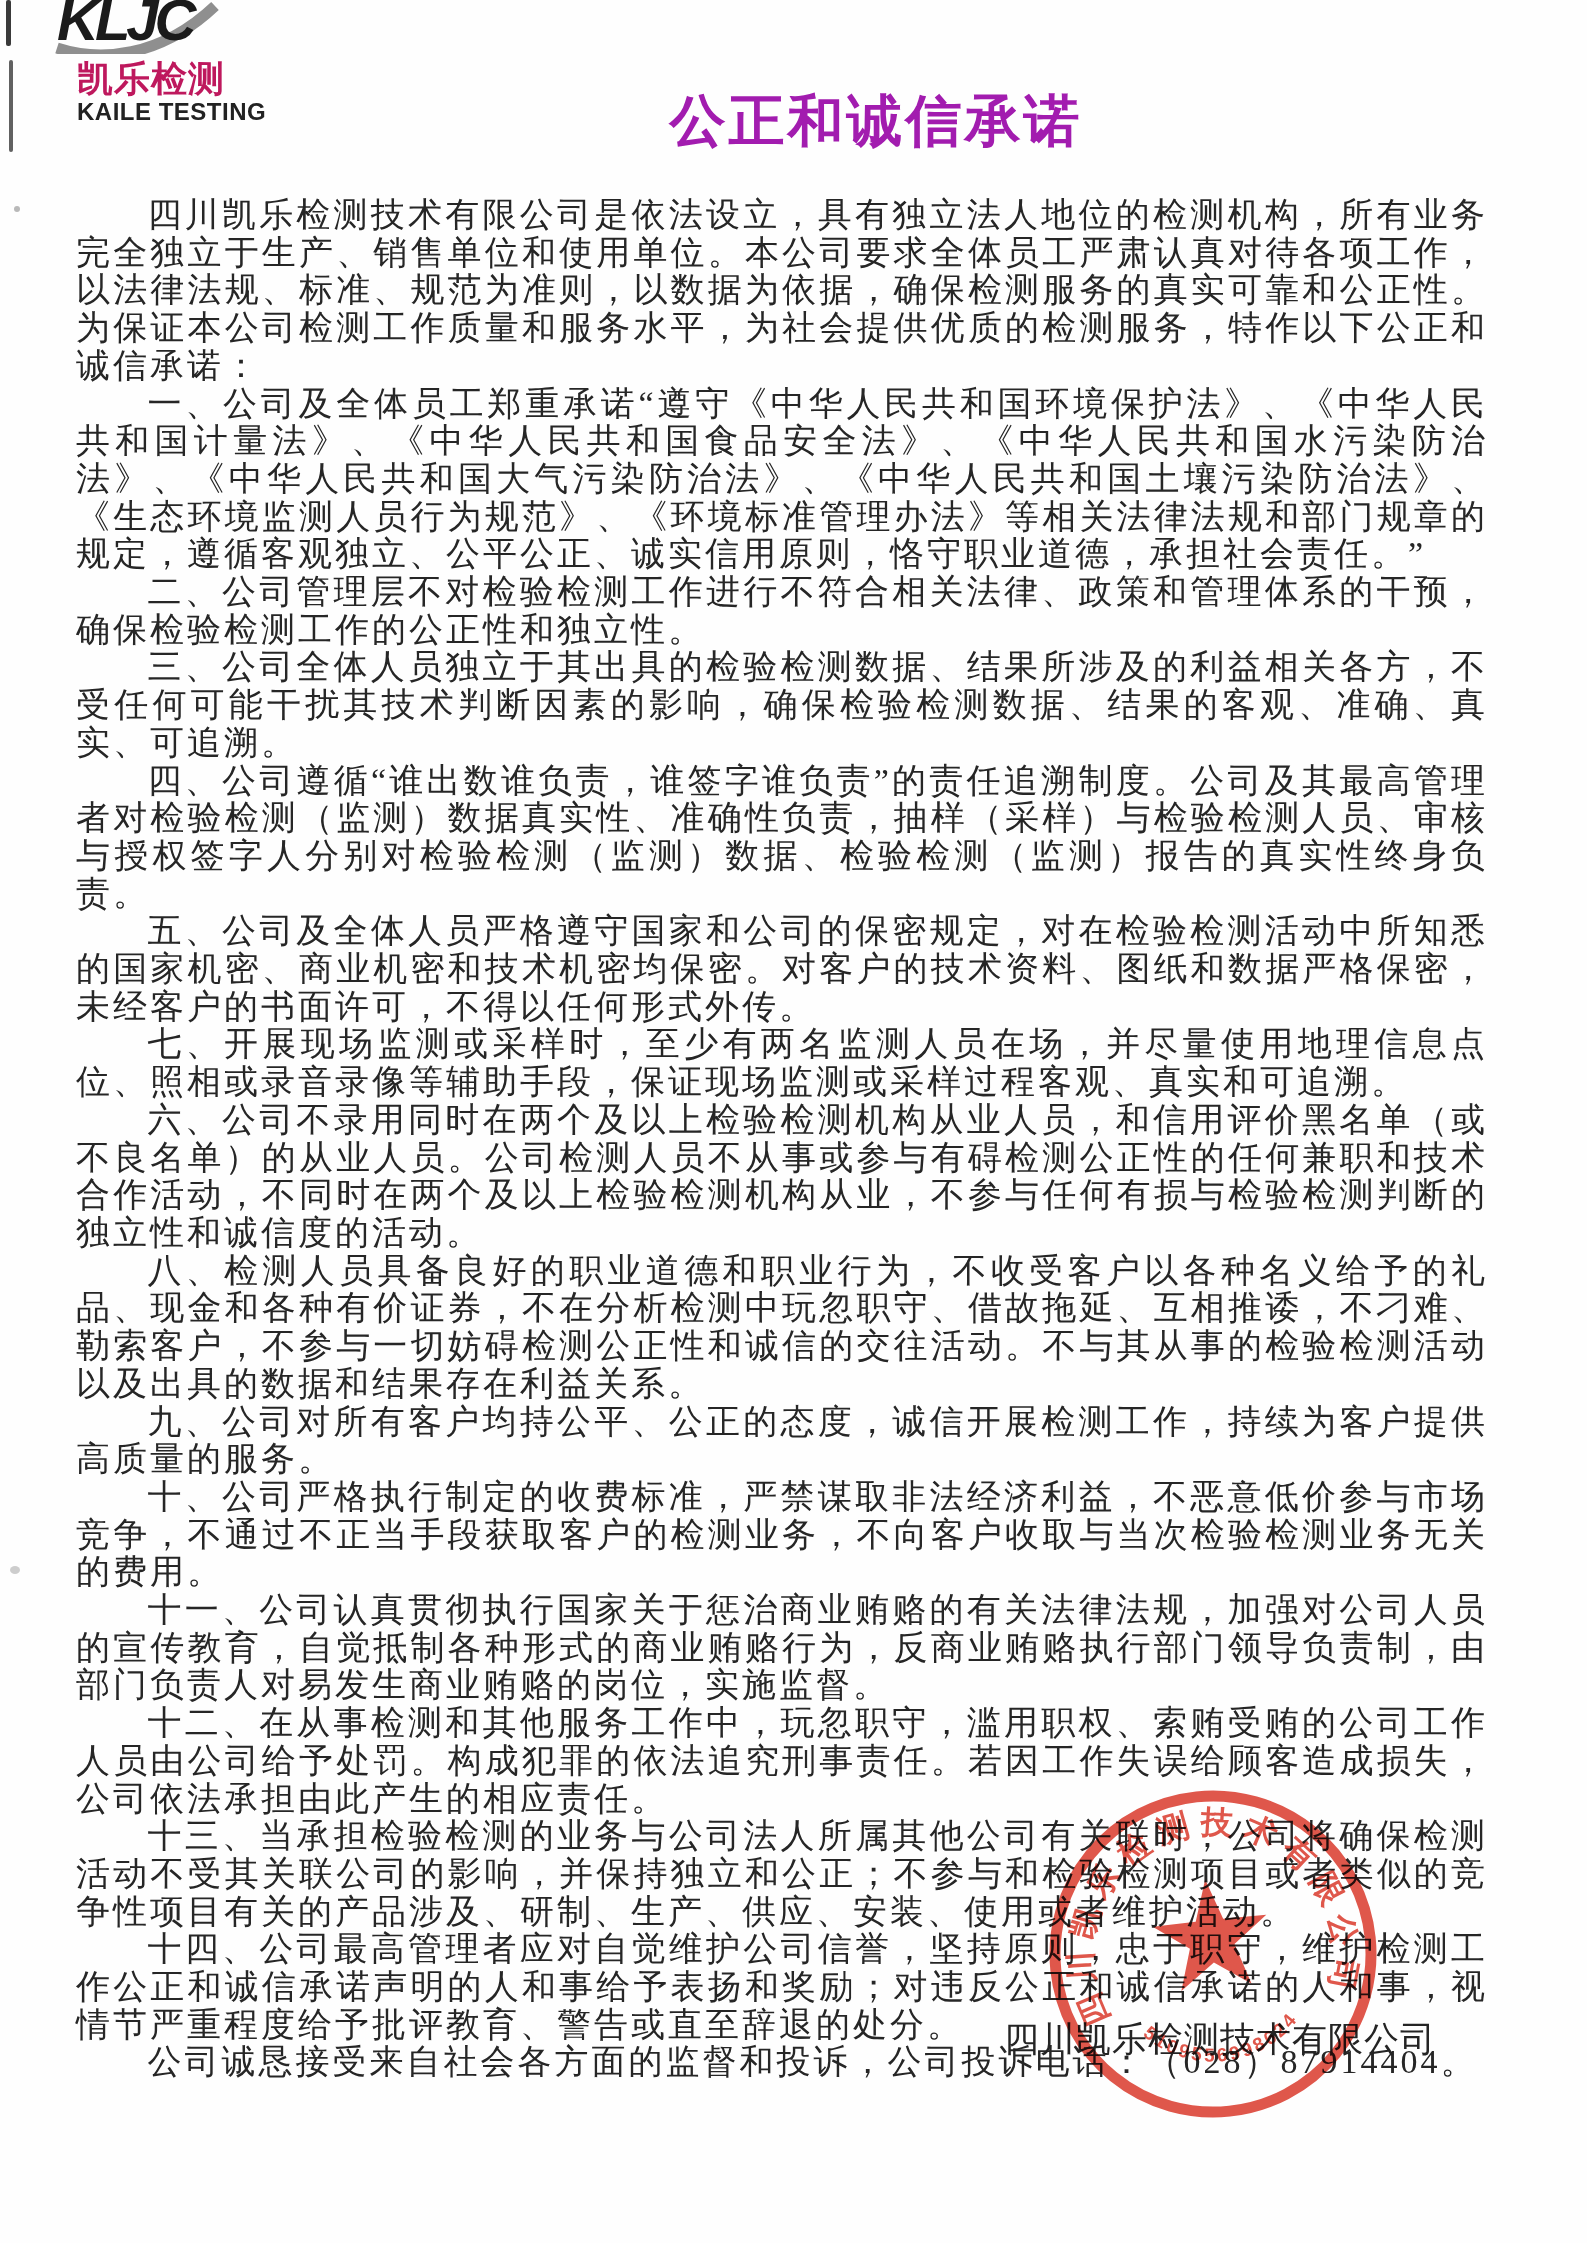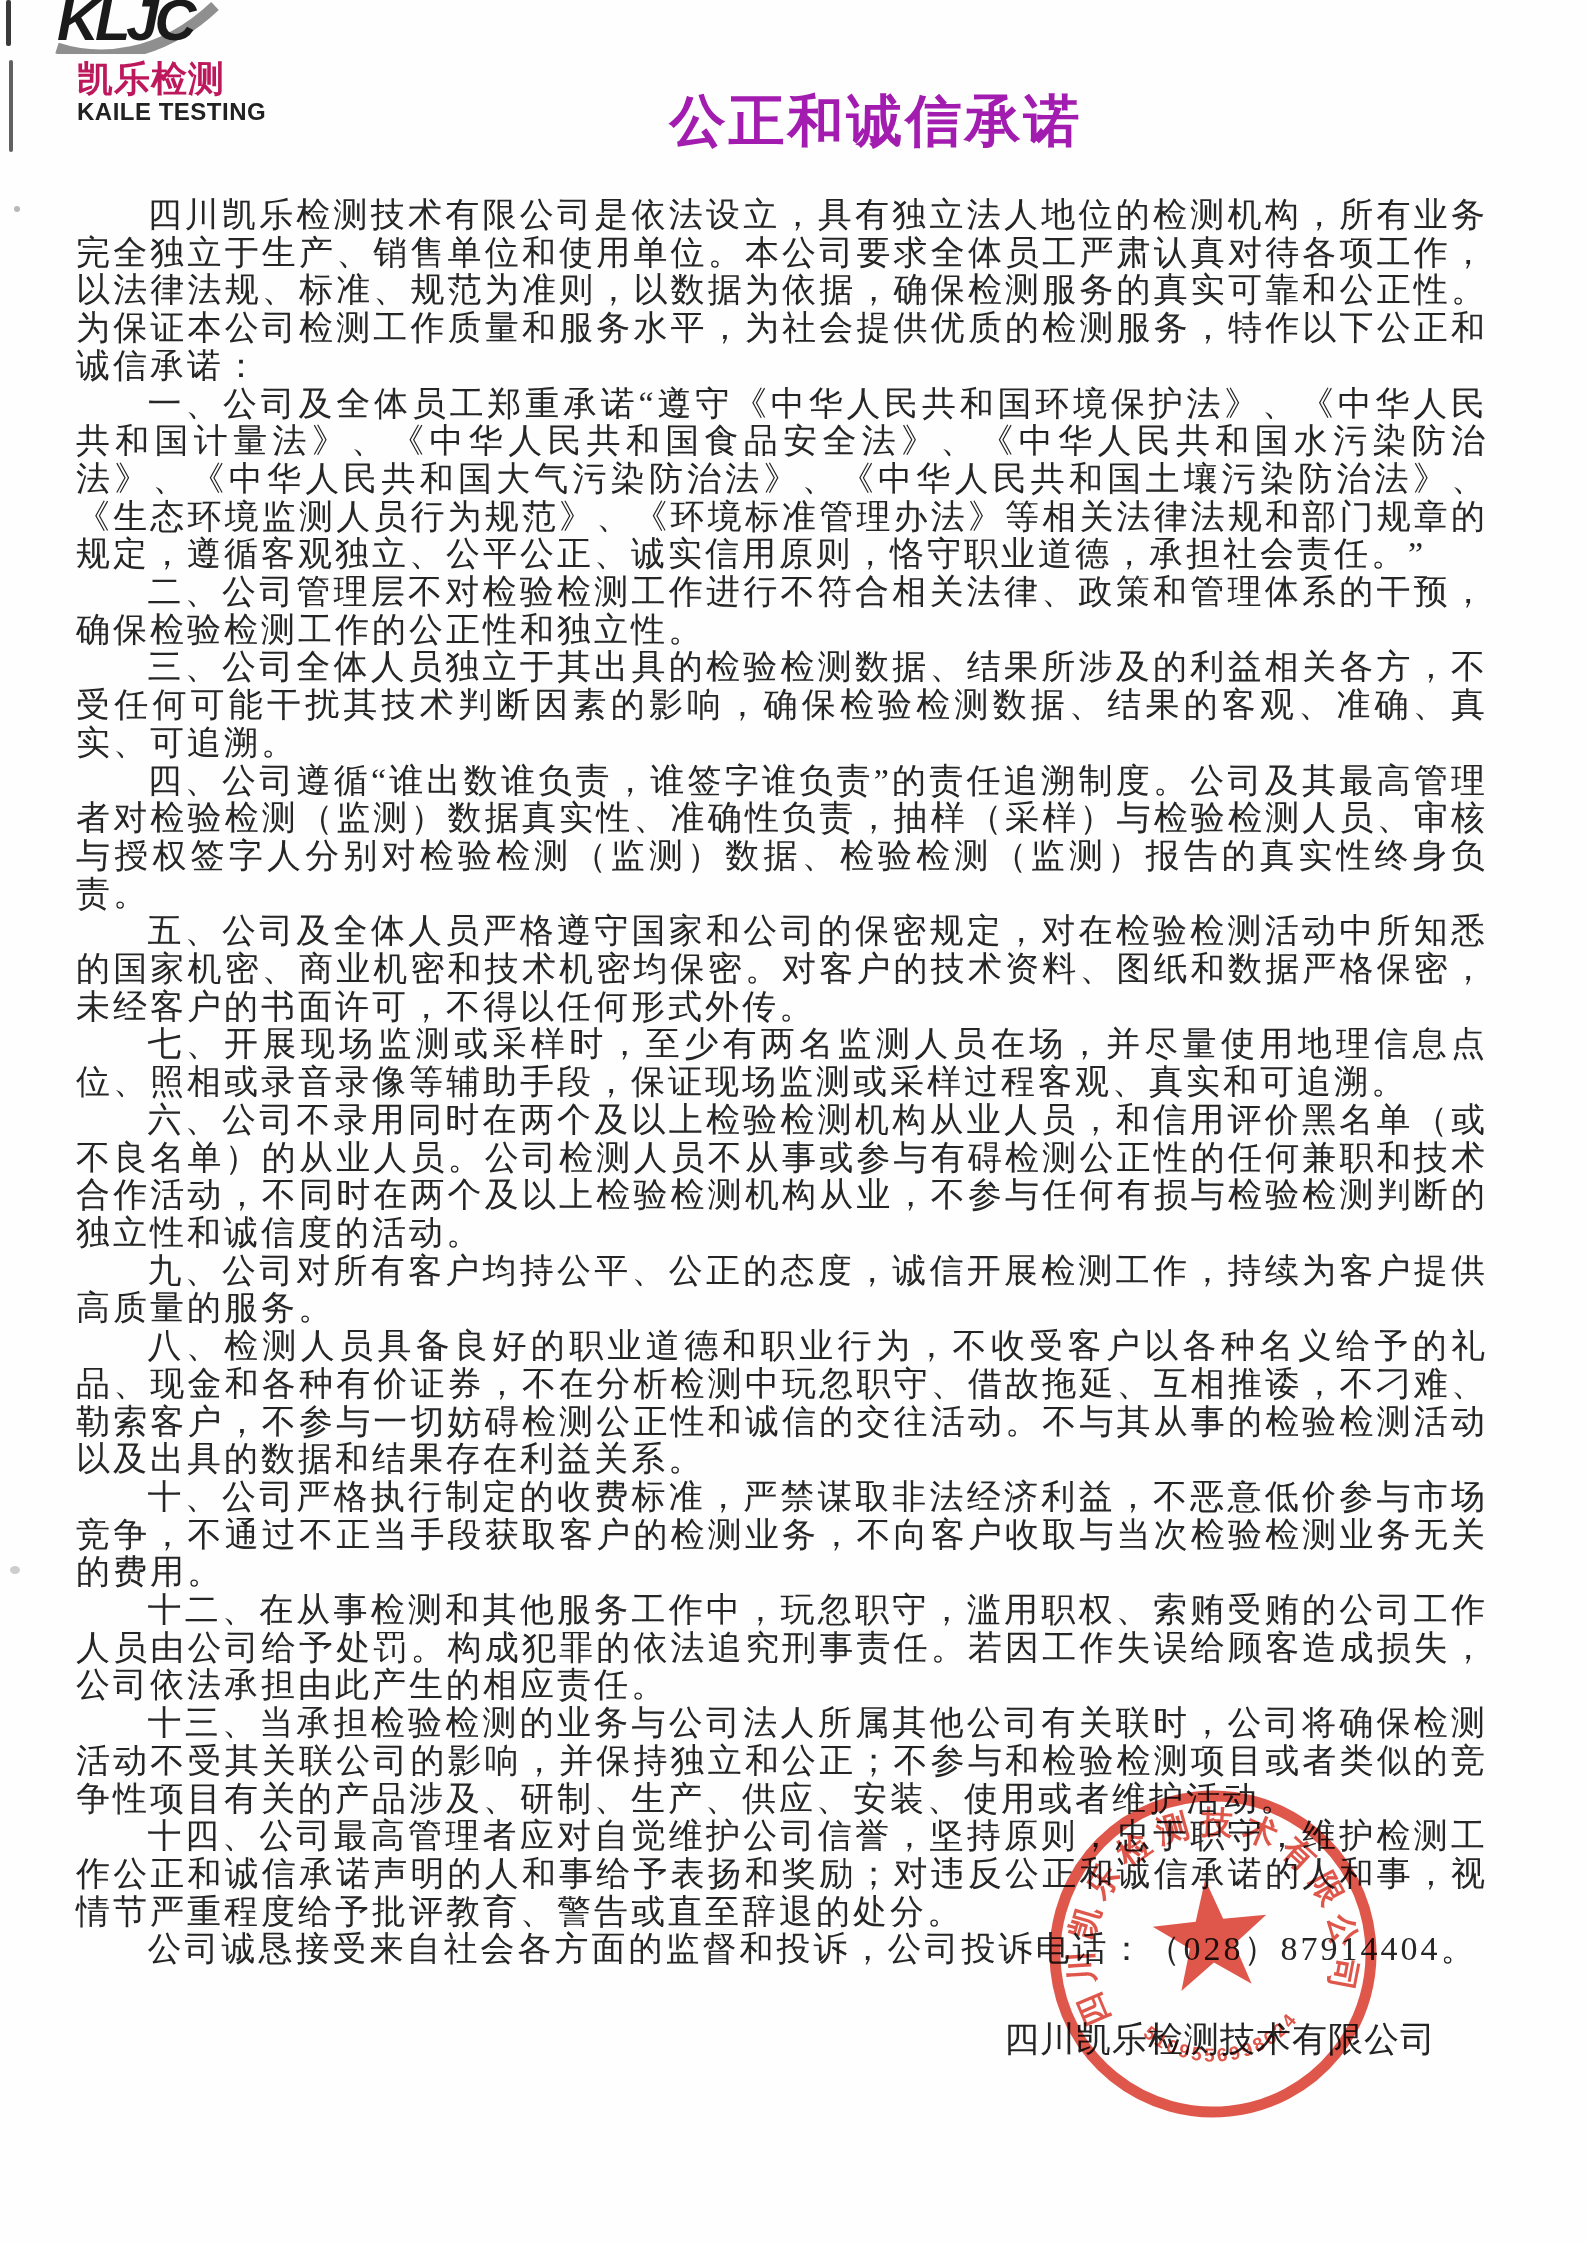--- a/index.html
+++ b/index.html
@@ -88,26 +88,27 @@
       <p>三、公司全体人员独立于其出具的检验检测数据、结果所涉及的利益相关各方，不受任何可能干扰其技术判断因素的影响，确保检验检测数据、结果的客观、准确、真实、可追溯。</p>
 
       <p>四、公司遵循“谁出数谁负责，谁签字谁负责”的责任追溯制度。公司及其最高管理者对检验检测（监测）数据真实性、准确性负责，抽样（采样）与检验检测人员、审核与授权签字人分别对检验检测（监测）数据、检验检测（监测）报告的真实性终身负责。</p>
 
       <p>五、公司及全体人员严格遵守国家和公司的保密规定，对在检验检测活动中所知悉的国家机密、商业机密和技术机密均保密。对客户的技术资料、图纸和数据严格保密，未经客户的书面许可，不得以任何形式外传。</p>
 
       <p>七、开展现场监测或采样时，至少有两名监测人员在场，并尽量使用地理信息点位、照相或录音录像等辅助手段，保证现场监测或采样过程客观、真实和可追溯。</p>
 
       <p>六、公司不录用同时在两个及以上检验检测机构从业人员，和信用评价黑名单（或不良名单）的从业人员。公司检测人员不从事或参与有碍检测公正性的任何兼职和技术合作活动，不同时在两个及以上检验检测机构从业，不参与任何有损与检验检测判断的独立性和诚信度的活动。</p>
 
+      <p>八、检测人员具备良好的职业道德和职业行为，不收受客户以各种名义给予的礼品、现金和各种有价证券，不在分析检测中玩忽职守、借故拖延、互相推诿，不刁难、勒索客户，不参与一切妨碍检测公正性和诚信的交往活动。不与其从事的检验检测活动以及出具的数据和结果存在利益关系。</p>
+
       <p>九、公司对所有客户均持公平、公正的态度，诚信开展检测工作，持续为客户提供高质量的服务。</p>
-
-      <p>八、检测人员具备良好的职业道德和职业行为，不收受客户以各种名义给予的礼品、现金和各种有价证券，不在分析检测中玩忽职守、借故拖延、互相推诿，不刁难、勒索客户，不参与一切妨碍检测公正性和诚信的交往活动。不与其从事的检验检测活动以及出具的数据和结果存在利益关系。</p>
 
       <p>十、公司严格执行制定的收费标准，严禁谋取非法经济利益，不恶意低价参与市场竞争，不通过不正当手段获取客户的检测业务，不向客户收取与当次检验检测业务无关的费用。</p>
 
+      <p>十一、公司认真贯彻执行国家关于惩治商业贿赂的有关法律法规，加强对公司人员的宣传教育，自觉抵制各种形式的商业贿赂行为，反商业贿赂执行部门领导负责制，由部门负责人对易发生商业贿赂的岗位，实施监督。</p>
 
       <p>十二、在从事检测和其他服务工作中，玩忽职守，滥用职权、索贿受贿的公司工作人员由公司给予处罚。构成犯罪的依法追究刑事责任。若因工作失误给顾客造成损失，公司依法承担由此产生的相应责任。</p>
 
       <p>十三、当承担检验检测的业务与公司法人所属其他公司有关联时，公司将确保检测活动不受其关联公司的影响，并保持独立和公正；不参与和检验检测项目或者类似的竞争性项目有关的产品涉及、研制、生产、供应、安装、使用或者维护活动。</p>
 
       <p>十四、公司最高管理者应对自觉维护公司信誉，坚持原则，忠于职守，维护检测工作公正和诚信承诺声明的人和事给予表扬和奖励；对违反公正和诚信承诺的人和事，视情节严重程度给予批评教育、警告或直至辞退的处分。</p>
 
       <p>公司诚恳接受来自社会各方面的监督和投诉，公司投诉电话：（028）87914404。</p>
     </div>
 

